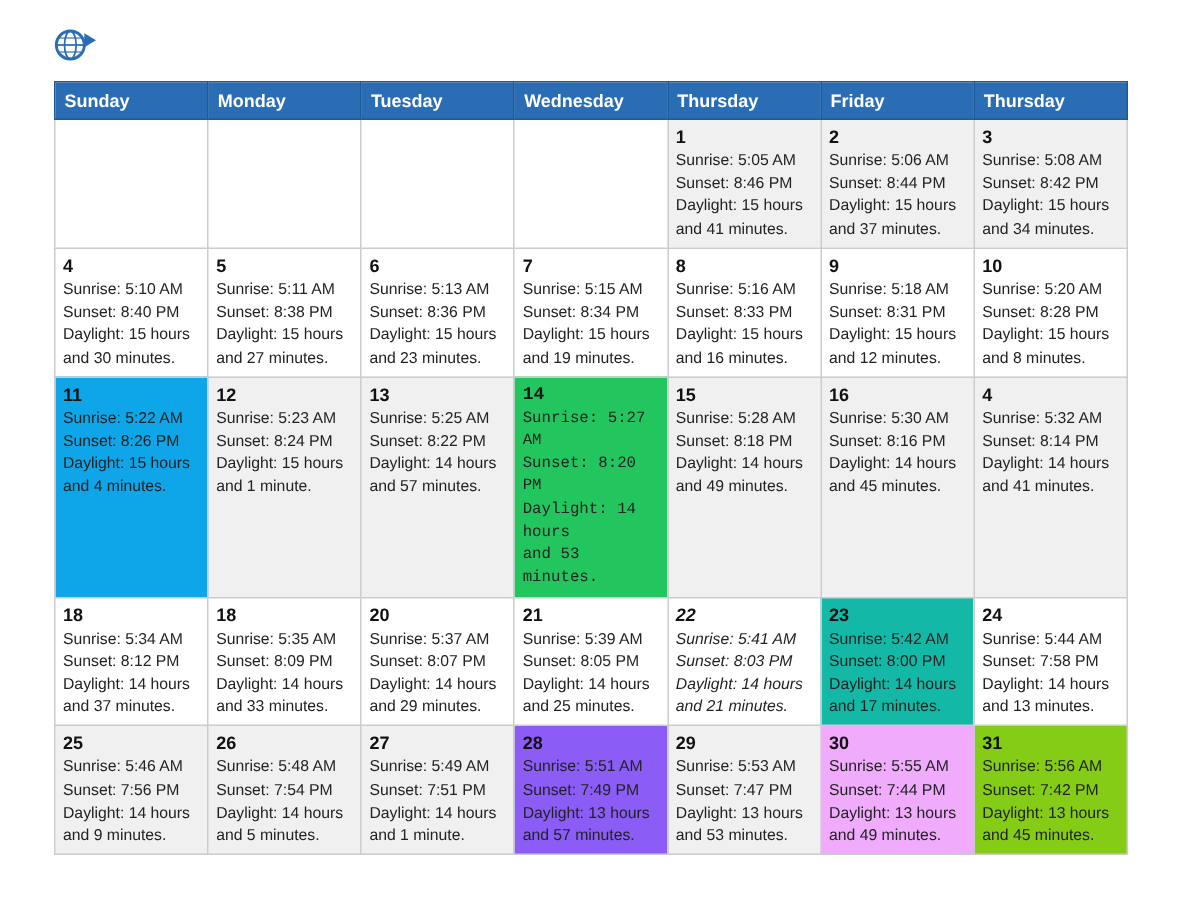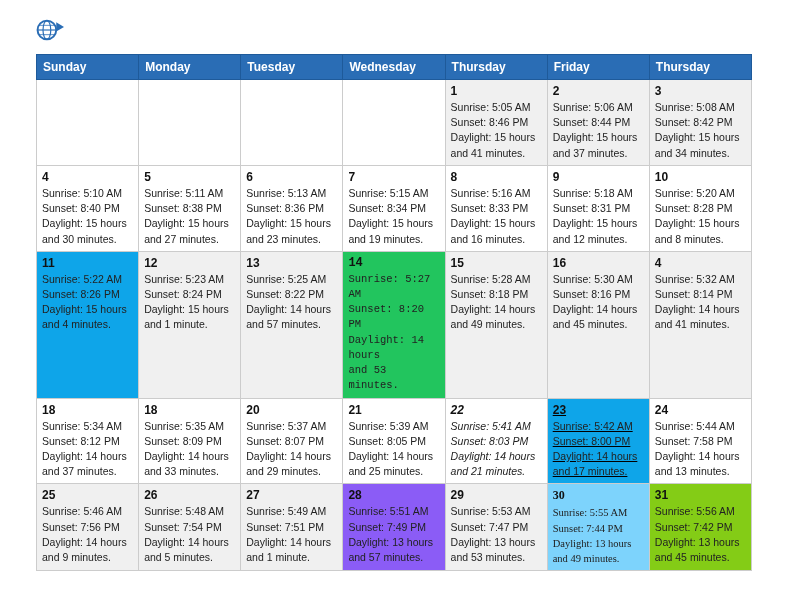--- a/index.html
+++ b/index.html
@@ -231,21 +231,21 @@
             <div class="day-info">Sunrise: 5:37 AM<br>Sunset: 8:07 PM<br>Daylight: 14 hours<br>and 29 minutes.</div>
           </td>
           <td style="background: rgb(255, 255, 255);">
             <div class="day-num">21</div>
             <div class="day-info">Sunrise: 5:39 AM<br>Sunset: 8:05 PM<br>Daylight: 14 hours<br>and 25 minutes.</div>
           </td>
           <td style="background: rgb(255, 255, 255); font-style: italic;">
             <div class="day-num">22</div>
             <div class="day-info">Sunrise: 5:41 AM<br>Sunset: 8:03 PM<br>Daylight: 14 hours<br>and 21 minutes.</div>
           </td>
-          <td style="background: #0ea5e9; text-decoration: underline;">
+          <td style="background: #14b8a6;">
             <div class="day-num">23</div>
             <div class="day-info">Sunrise: 5:42 AM<br>Sunset: 8:00 PM<br>Daylight: 14 hours<br>and 17 minutes.</div>
           </td>
           <td style="background: rgb(255, 255, 255);">
             <div class="day-num">24</div>
             <div class="day-info">Sunrise: 5:44 AM<br>Sunset: 7:58 PM<br>Daylight: 14 hours<br>and 13 minutes.</div>
           </td>
         </tr>
         <tr class="row-odd">
           <td style="background: rgb(240, 240, 240);">
@@ -261,21 +261,21 @@
             <div class="day-info">Sunrise: 5:49 AM<br>Sunset: 7:51 PM<br>Daylight: 14 hours<br>and 1 minute.</div>
           </td>
           <td style="background: #8b5cf6;">
             <div class="day-num">28</div>
             <div class="day-info">Sunrise: 5:51 AM<br>Sunset: 7:49 PM<br>Daylight: 13 hours<br>and 57 minutes.</div>
           </td>
           <td style="background: rgb(240, 240, 240);">
             <div class="day-num">29</div>
             <div class="day-info">Sunrise: 5:53 AM<br>Sunset: 7:47 PM<br>Daylight: 13 hours<br>and 53 minutes.</div>
           </td>
-          <td style="background: #7dd3fc; font-family: Liberation Serif, serif;">
+          <td style="background: #f0abfc;">
             <div class="day-num">30</div>
             <div class="day-info">Sunrise: 5:55 AM<br>Sunset: 7:44 PM<br>Daylight: 13 hours<br>and 49 minutes.</div>
           </td>
           <td style="background: #84cc16;">
             <div class="day-num">31</div>
             <div class="day-info">Sunrise: 5:56 AM<br>Sunset: 7:42 PM<br>Daylight: 13 hours<br>and 45 minutes.</div>
           </td>
         </tr>
       </tbody>
   </table>

